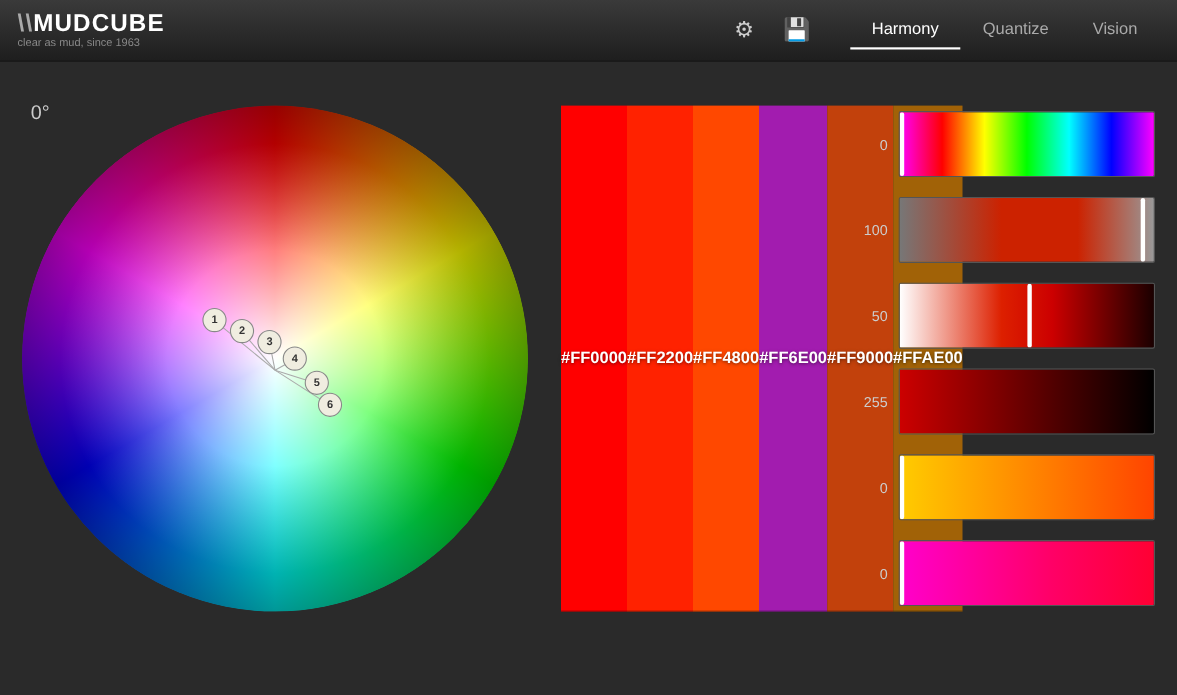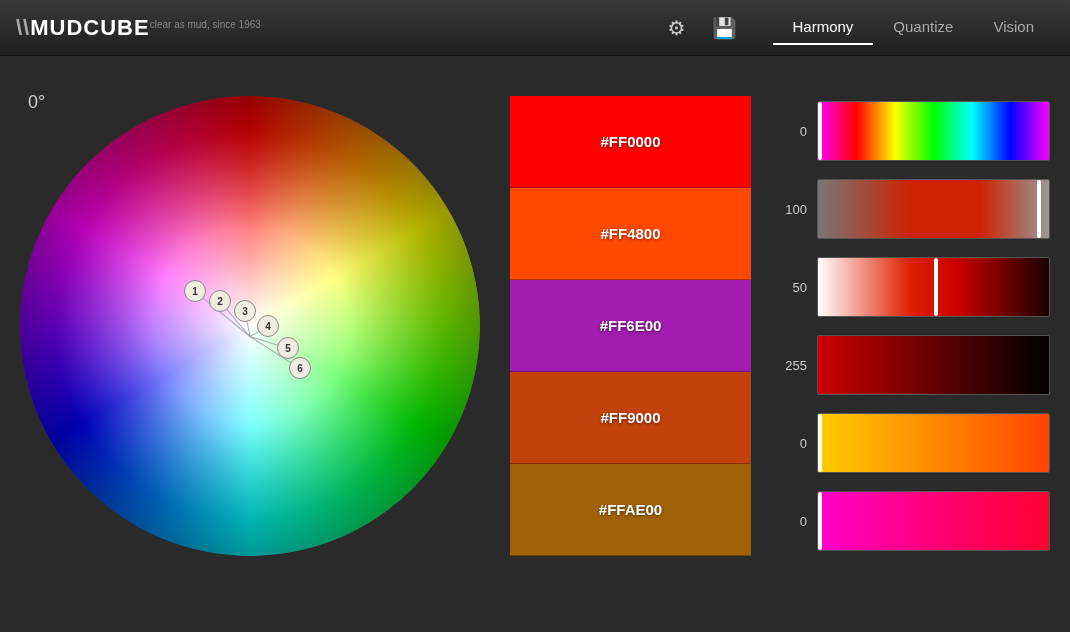--- a/index.html
+++ b/index.html
@@ -17,21 +17,21 @@
       width: 100%;
       height: 56px;
       background: linear-gradient(180deg, #3a3a3a 0%, #1e1e1e 100%);
       border-bottom: 1px solid #111;
       display: flex;
       align-items: center;
       padding: 0 16px;
     }
     .logo-area {
       display: flex;
-      flex-direction: row;
+      flex-direction: column;
       margin-right: auto;
     }
     .logo-title {
       font-size: 22px;
       font-weight: bold;
       color: #fff;
       letter-spacing: 1px;
       line-height: 1;
     }
     .logo-title span.bracket {
@@ -161,21 +161,21 @@
       height: 1px;
       transform-origin: left center;
       z-index: 5;
     }
 
     
     .swatches-area {
       width: 241px;
       flex-shrink: 0;
       display: flex;
-      flex-direction: column;
+      flex-direction: row;
       margin-left: -10px;
       margin-top: 20px;
       height: 460px;
     }
     .swatch {
       flex: 1;
       display: flex;
       align-items: center;
       justify-content: center;
       font-size: 15px;
@@ -280,20 +280,21 @@
           <div class="pin-line" style="left: 230px; top: 240px; width: 39.8497px; transform: rotate(17.5256deg);"></div>
           <div class="pin" style="left: 268px; top: 252px;">5</div>
           <div class="pin-line" style="left: 230px; top: 240px; width: 59.3633px; transform: rotate(32.6192deg);"></div>
           <div class="pin" style="left: 280px; top: 272px;">6</div>
         </div>
     </div>
   </div>
 
   <div class="swatches-area" id="swatches-container">
   <div class="swatch" style="background: rgb(255, 0, 0);">#FF0000</div>
+      <div class="swatch" style="background: rgb(255, 34, 0);">#FF2200</div>
       <div class="swatch" style="background: rgb(255, 72, 0);">#FF4800</div>
       <div class="swatch" style="background: #a21caf;">#FF6E00</div>
       <div class="swatch" style="background: #c2410c;">#FF9000</div>
       <div class="swatch" style="background: #a16207;">#FFAE00</div>
     </div>
 
   <div class="sliders-area" id="sliders-container">
   <div class="slider-row">
         <div class="slider-value">0</div>
         <div class="slider-track-container">

